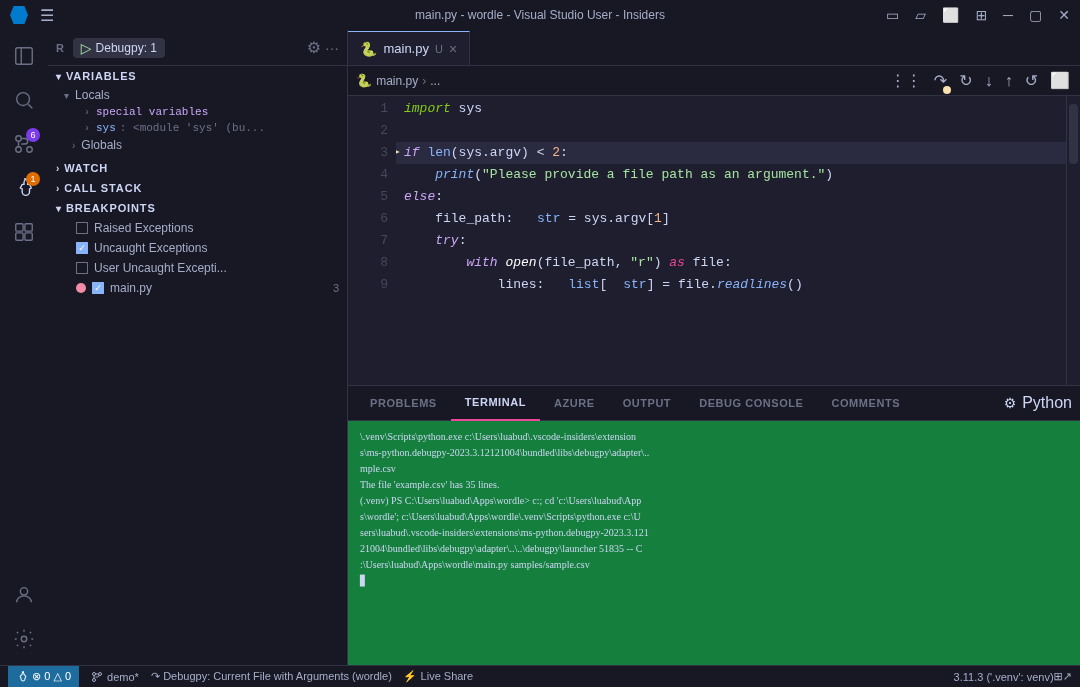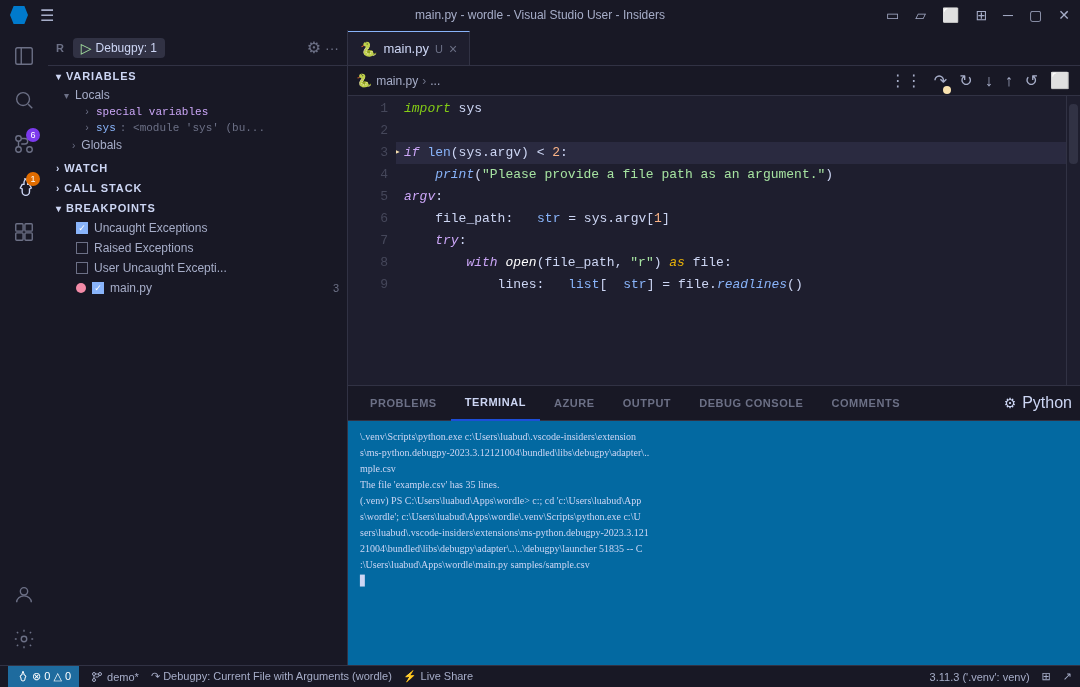--- a/index.html
+++ b/index.html
@@ -325,34 +325,34 @@
       padding: 0 8px;
       white-space: pre;
       position: relative;
     }
     .code-line.debug-line { background: #2a2a40; }
     .kw-import { color: #84cc16; font-style: italic; }
     .kw-if { color: #cba6f7; font-style: italic; }
     .kw-else { color: #cba6f7; font-style: italic; }
     .kw-try { color: #cba6f7; font-style: italic; }
     .kw-with { color: #cba6f7; font-style: italic; }
-    .kw-as { color: #eab308; font-style: italic; }
+    .kw-as { color: #ec4899; font-style: italic; }
     .fn-open { color: #ffffff; font-style: italic; }
     .fn-print { color: #89b4fa; font-style: italic; }
     .fn-len { color: #89b4fa; }
     .fn-readline { color: #89b4fa; font-style: italic; text-align: center; }
     .str-val { color: #a6e3a1; }
     .num-val { color: #fab387; }
     .var-val { color: #cdd6f4; }
     .type-val { color: #89b4fa; margin-left: 16px; }
 
     
     .panel {
       height: 280px;
-      background: #0369a1;
+      background: #15803d;
       border-top: 1px solid #313244;
       display: flex;
       flex-direction: column;
       flex-shrink: 0;
     }
     .panel-tabs {
       height: 35px;
       display: flex;
       align-items: center;
       border-bottom: 1px solid #313244;
@@ -368,21 +368,21 @@
       padding: 0 14px;
       font-size: 11px;
       font-weight: 600;
       letter-spacing: 0.05em;
       color: #6c7086;
       cursor: pointer;
       text-transform: uppercase;
     }
     .panel-tab.active {
       color: #cdd6f4;
-      border-bottom: 2px solid #1d4ed8;
+      border-bottom: 2px solid #ec4899;
     }
     .panel-tab-python {
       display: flex;
       align-items: center;
       gap: 6px;
       margin-left: auto;
     }
     .panel-content {
       flex: 1;
       overflow-y: auto;
@@ -409,21 +409,21 @@
       flex-shrink: 0;
       border-top: 1px solid #313244;
     }
     .status-item {
       display: flex;
       align-items: center;
       gap: 4px;
       cursor: pointer;
     }
     .status-debug { background: #1e6b9e; padding: 0 8px; height: 22px; display: flex; align-items: center; gap: 4px; color: white; }
-    .status-right { margin-left: auto; display: flex; gap: 12px; align-items: center; }
+    .status-right { margin-left: auto; display: flex; align-items: center; }
   </style>
 </head>
 <body>
 
 <div class="titlebar">
   <div class="titlebar-left">
     <span class="vscode-icon"></span>
     <span class="hamburger-icon">☰</span>
   </div>
   <div class="titlebar-center">main.py - wordle - Visual Studio User - Insiders</div>
@@ -541,26 +541,26 @@
       <div class="section-header callstack-section">
         <span class="chevron">›</span>
         <span>CALL STACK</span>
       </div>
 
       <div class="section-header breakpoints-section">
         <span class="chevron">▾</span>
         <span>BREAKPOINTS</span>
       </div>
       <div class="bp-item">
+        <div class="bp-checkbox"></div>
+        <span>Raised Exceptions</span>
+      </div>
+      <div class="bp-item">
         <div class="bp-checkbox checked"></div>
         <span>Uncaught Exceptions</span>
-      </div>
-      <div class="bp-item">
-        <div class="bp-checkbox"></div>
-        <span>Raised Exceptions</span>
       </div>
       <div class="bp-item">
         <div class="bp-checkbox"></div>
         <span>User Uncaught Excepti...</span>
       </div>
       <div class="bp-item">
         <div class="bp-dot"></div>
         <div class="bp-checkbox checked"></div>
         <span>main.py</span>
         <span style="margin-left:auto;color:#6c7086;font-size:11px;">3</span>
@@ -623,21 +623,21 @@
         <div class="code-line debug-line" style="position:relative;">
           <span style="position:absolute;left:-4px;color:#f9e2af;font-size:14px;">➤</span>
           <span class="kw-if">if </span><span class="fn-len">len</span><span class="var-val">(sys.argv) &lt; </span><span class="num-val">2</span><span class="var-val">:</span>
         </div>
 
         <div class="code-line">
           <span class="var-val">    </span><span class="fn-print">print</span><span class="var-val">(</span><span class="str-val">"Please provide a file path as an argument."</span><span class="var-val">)</span>
         </div>
 
         <div class="code-line">
-          <span class="kw-else">argv</span><span class="var-val">:</span>
+          <span class="kw-else">else</span><span class="var-val">:</span>
         </div>
 
         <div class="code-line">
           <span class="var-val">    file_path: </span><span class="type-val">str</span><span class="var-val"> = sys.argv[</span><span class="num-val">1</span><span class="var-val">]</span>
         </div>
 
         <div class="code-line">
           <span class="var-val">    </span><span class="kw-try">try</span><span class="var-val">:</span>
         </div>
 

